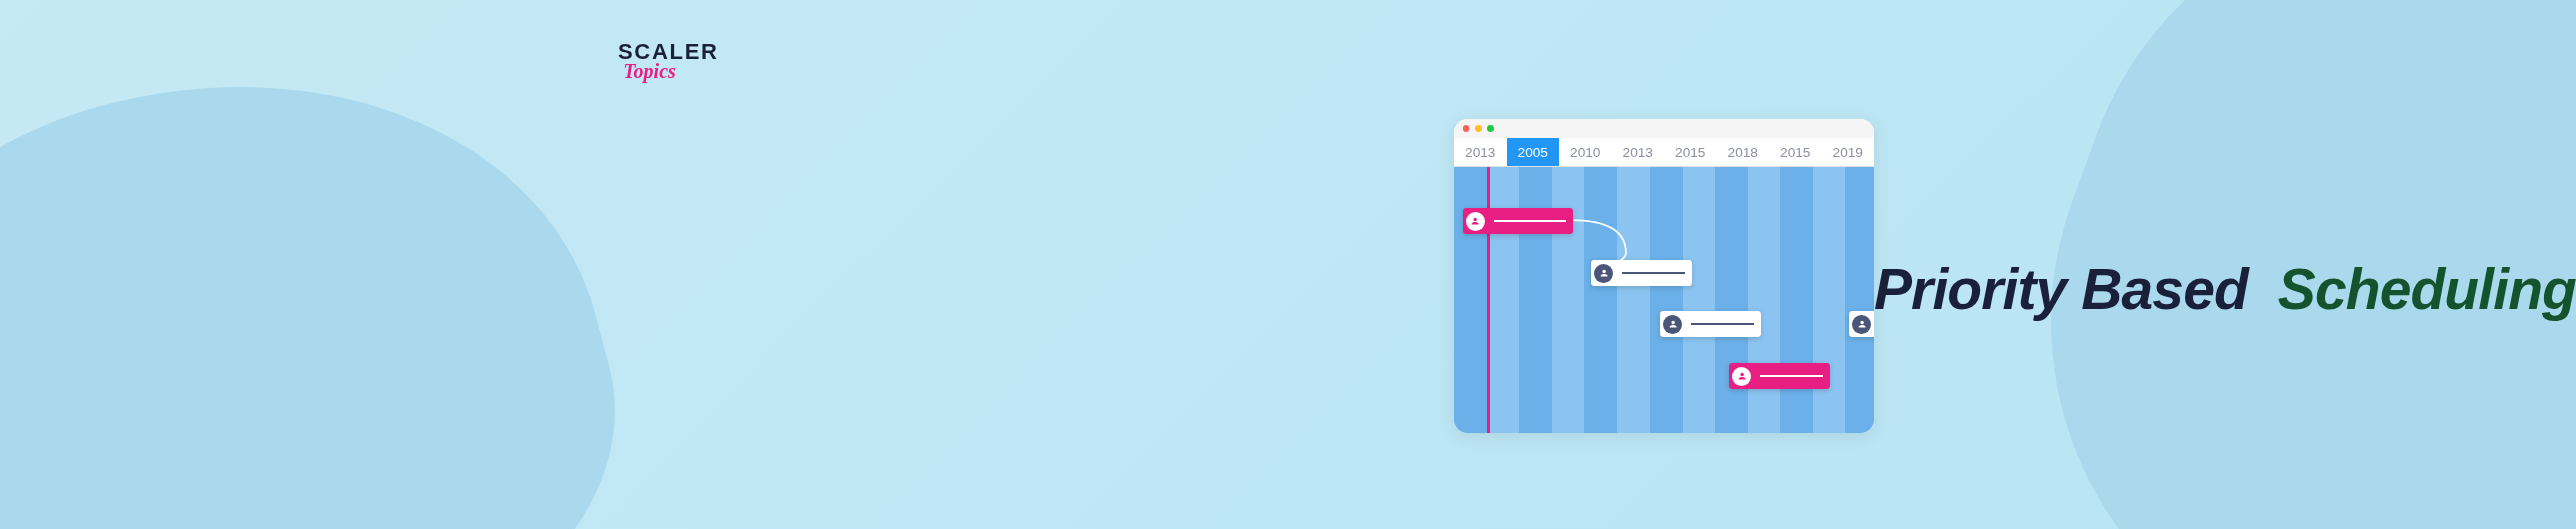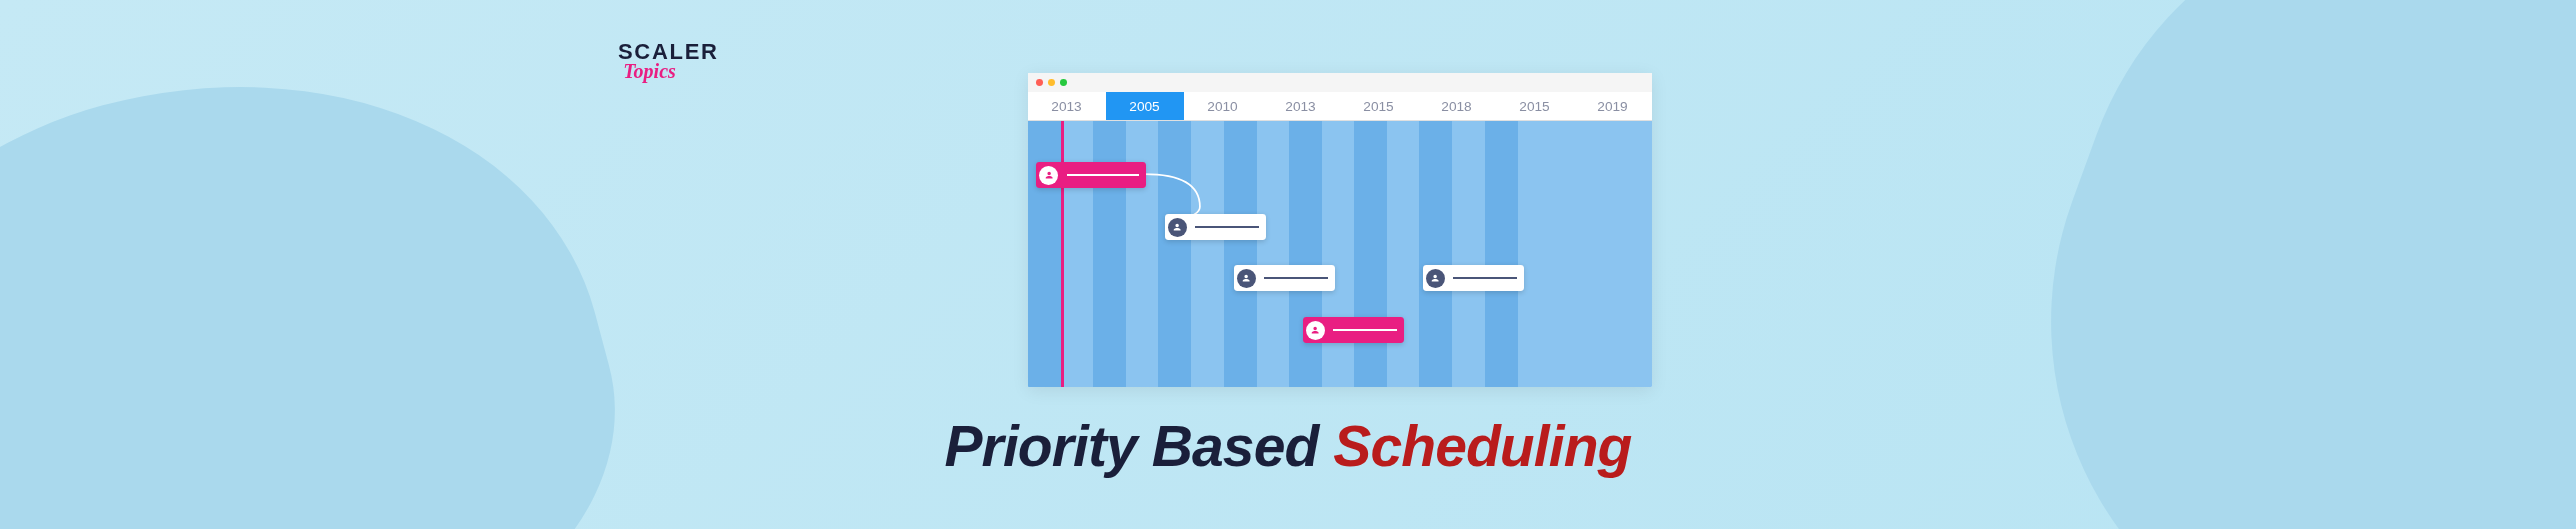--- a/index.html
+++ b/index.html
@@ -32,23 +32,23 @@
   background: #aad9ed;
   border-radius: 50% 40% 60% 50%;
   transform: rotate(20deg);
 }
 
 .content {
   position: relative;
   width: 100%;
   height: 100%;
   display: flex;
-  flex-direction: column;
-  align-items: center;
-  justify-content: center;
+  flex-direction: row;
+  align-items: center;
+  justify-content: flex-end;
   padding-top: 22px;
 }
 
 
 .logo {
   position: absolute;
   left: 618px;
   top: 39px;
   display: flex;
   flex-direction: column;
@@ -65,23 +65,23 @@
   font-size: 20px;
   color: #e91e82;
   font-style: italic;
   font-weight: 700;
   margin-top: -5.2px;
   margin-left: 5.2px;
 }
 
 
 .window {
-  width: 624px;
+  width: 420px;
   background: #fff;
-  border-radius: 1px;
+  border-radius: 14px;
   box-shadow: 0 3.4px 17px rgba(0,0,0,0.08);
   overflow: hidden;
   margin-left: 103px;
 }
 .titlebar {
   height: 19px;
   background: #f5f5f5;
   display: flex;
   align-items: center;
   padding-left: 8.6px;
@@ -174,21 +174,21 @@
 
 
 .title {
   margin-top: 26px;
   font-size: 57px;
   font-weight: 800;
   font-style: italic;
   color: #1a1f3a;
   letter-spacing: -0.9px;
 }
-.title .accent { color: #b91c1c; }
+.title .accent { color: #14532d; margin-left: 15px; }
 </style>
 </head>
 <body>
 
 <div class="blob-left"></div>
 <div class="blob-right"></div>
 
 <div class="content">
 
   <div class="logo">

